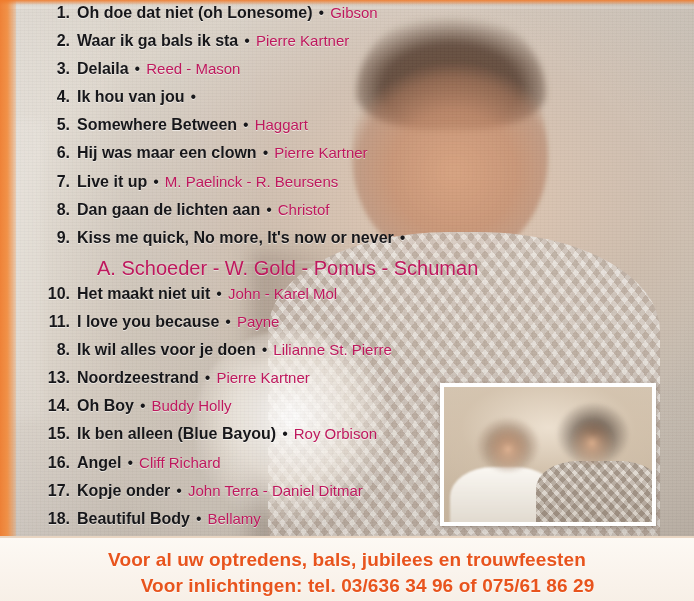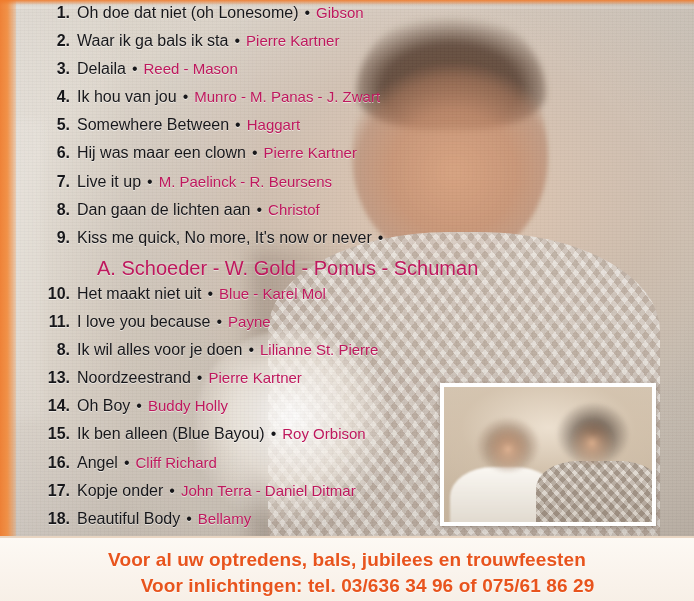--- a/index.html
+++ b/index.html
@@ -139,21 +139,21 @@
   }
   .tnum {
     font-weight: bold;
     font-size: 16px;
     color: #17171a;
     width: 26px;
     text-align: right;
     margin-right: 7px;
   }
   .ttitle {
-    font-weight: normal;
+    font-weight: bold;
     font-size: 16px;
     color: #17171a;
   }
   .tdot {
     font-size: 16px;
     color: #17171a;
     margin: 0 6px;
   }
   .tartist {
     font-size: 15px;
@@ -288,21 +288,20 @@
       <span class="tnum">3.</span>
       <span class="ttitle">Delaila</span>
       <span class="tdot">•</span>
       <span class="tartist">Reed - Mason</span>
     </div>
 
     <div class="track">
       <span class="tnum">4.</span>
       <span class="ttitle">Ik hou van jou</span>
       <span class="tdot">•</span>
-      <span class="tartist">Munro - M. Panas - J. Zwart</span>
     </div>
 
     <div class="track">
       <span class="tnum">5.</span>
       <span class="ttitle">Somewhere Between</span>
       <span class="tdot">•</span>
       <span class="tartist">Haggart</span>
     </div>
 
     <div class="track">
@@ -334,21 +333,21 @@
     </div>
 
     <div class="track-cont">
       <span class="tartist">A. Schoeder - W. Gold - Pomus - Schuman</span>
     </div>
 
     <div class="track">
       <span class="tnum">10.</span>
       <span class="ttitle">Het maakt niet uit</span>
       <span class="tdot">•</span>
-      <span class="tartist">Blue - Karel Mol</span>
+      <span class="tartist">John - Karel Mol</span>
     </div>
 
     <div class="track">
       <span class="tnum">11.</span>
       <span class="ttitle">I love you because</span>
       <span class="tdot">•</span>
       <span class="tartist">Payne</span>
     </div>
 
     <div class="track">

